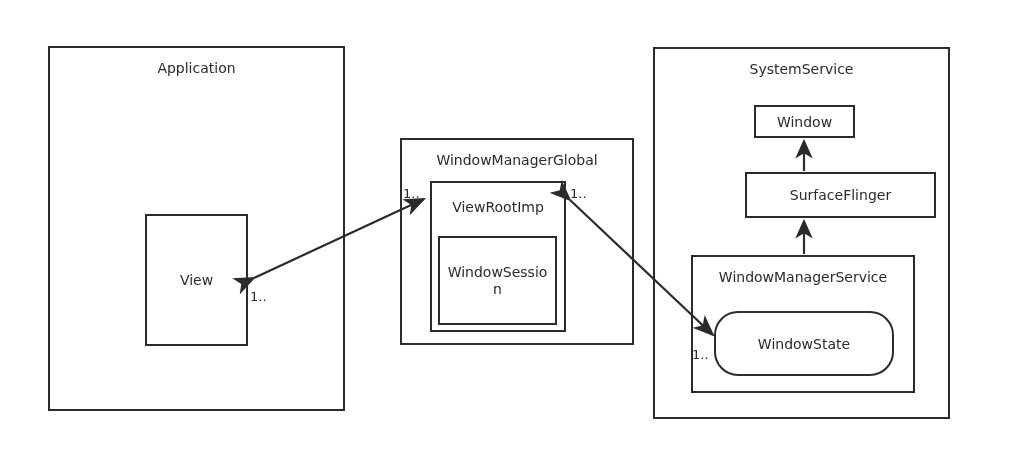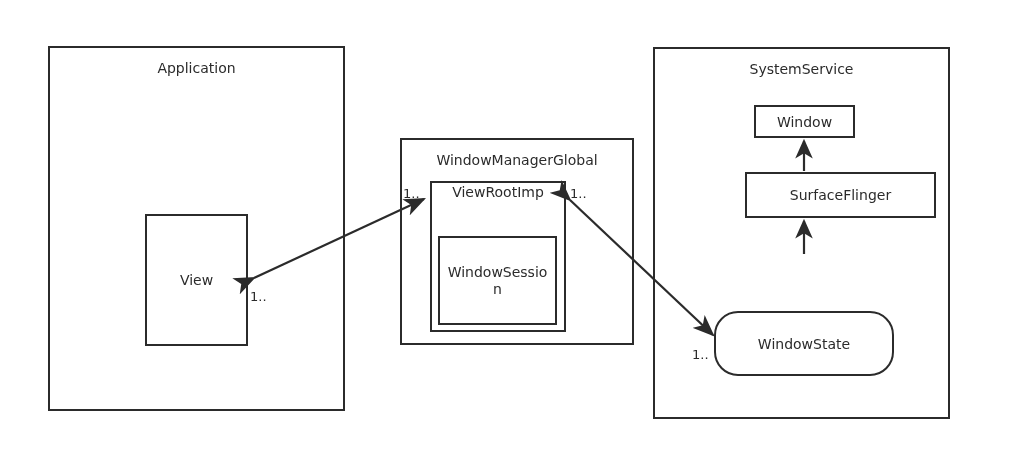--- a/index.html
+++ b/index.html
@@ -69,21 +69,21 @@
     <div class="box-label label-center">View</div>
   </div>
 
   <div class="mult" style="left:250px; top:289px;">1..</div>
 
   <div class="box" style="left:400px; top:138px; width:234px; height:207px;">
     <div class="box-label label-top">WindowManagerGlobal</div>
   </div>
 
   <div class="box" style="left:430px; top:181px; width:136px; height:151px;">
-    <div class="box-label" style="top:1px;">ViewRootImp</div>
+    <div class="box-label" style="top:16px;">ViewRootImp</div>
   </div>
 
   <div class="box" style="left:438px; top:236px; width:119px; height:89px;">
     <div class="box-label label-center">WindowSessio
 n</div>
   </div>
 
   <div class="mult" style="left:403px; top:186px;">1..</div>
 
   <div class="mult" style="left:570px; top:186px;">1..</div>
@@ -93,20 +93,23 @@
   </div>
 
   <div class="box" style="left:754px; top:105px; width:101px; height:33px;">
     <div class="box-label label-center">Window</div>
   </div>
 
   <div class="box" style="left:745px; top:172px; width:191px; height:46px;">
     <div class="box-label label-center">SurfaceFlinger</div>
   </div>
 
+  <div class="box" style="left:691px; top:255px; width:224px; height:138px;">
+    <div class="box-label label-top">WindowManagerService</div>
+  </div>
 
   <div class="box" style="left:714px; top:311px; width:180px; height:65px;border-radius:24px;">
     <div class="box-label label-center">WindowState</div>
   </div>
 
   <div class="mult" style="left:692px; top:347px;">1..</div>
 
   <svg class="arrows" viewBox="0 0 1009 474" xmlns="http://www.w3.org/2000/svg">
     <defs>
       <marker id="head" markerWidth="10" markerHeight="8" refX="9" refY="4" orient="auto" markerUnits="strokeWidth">

